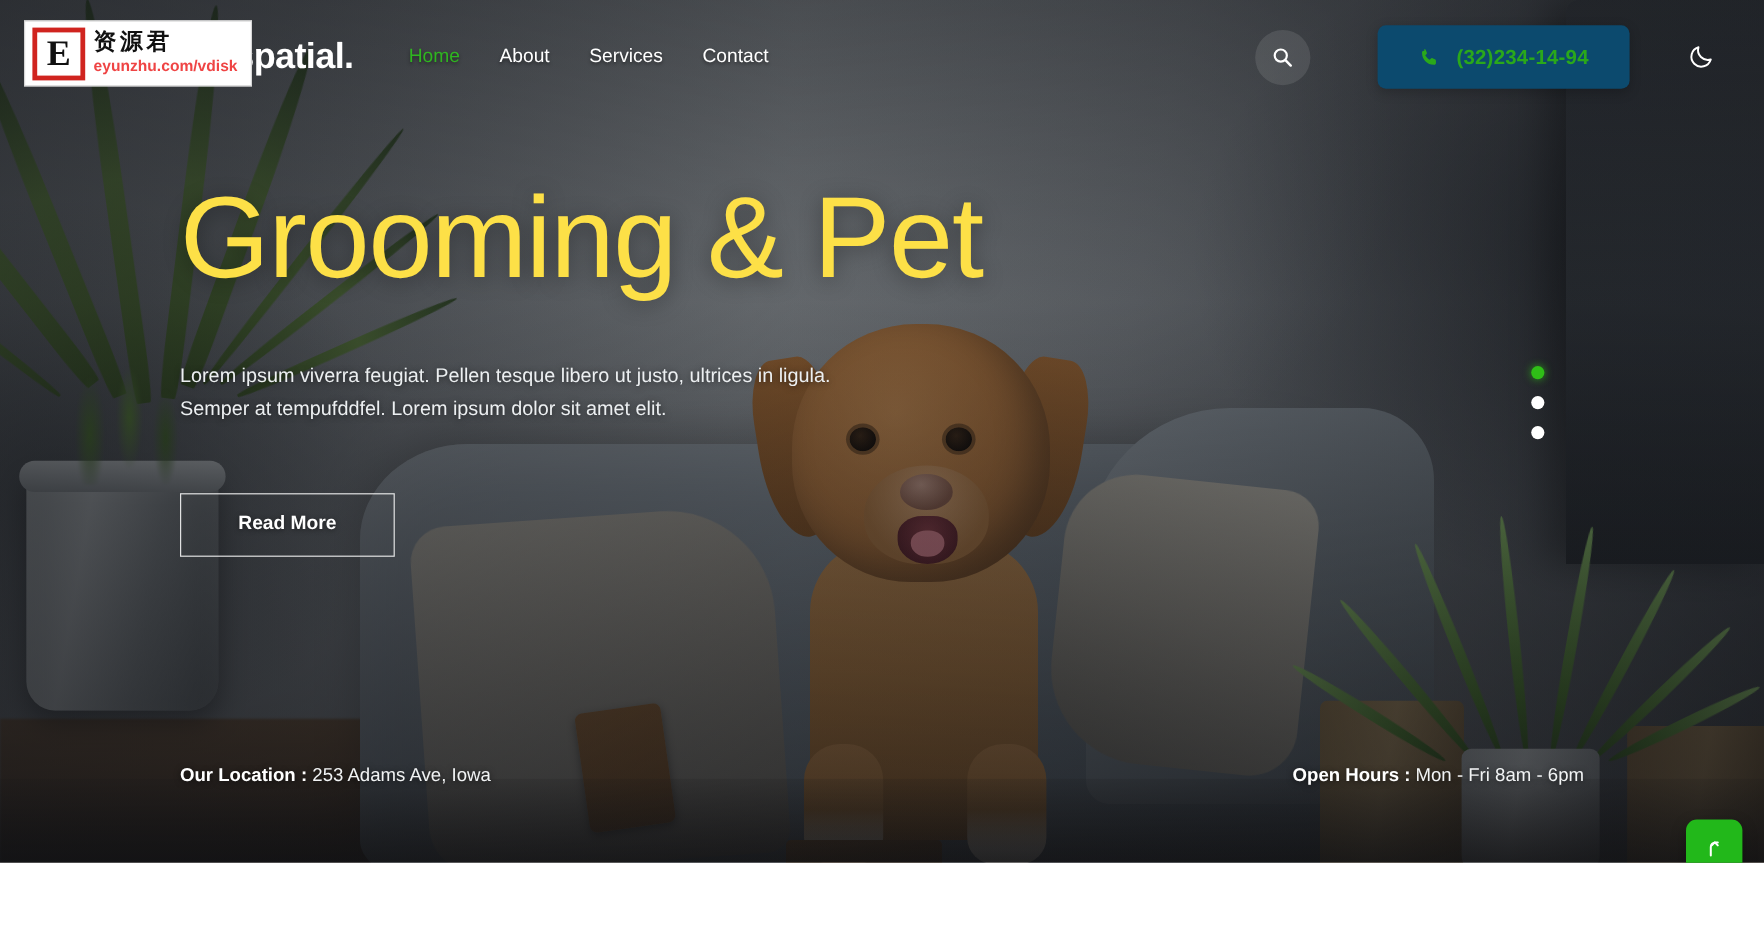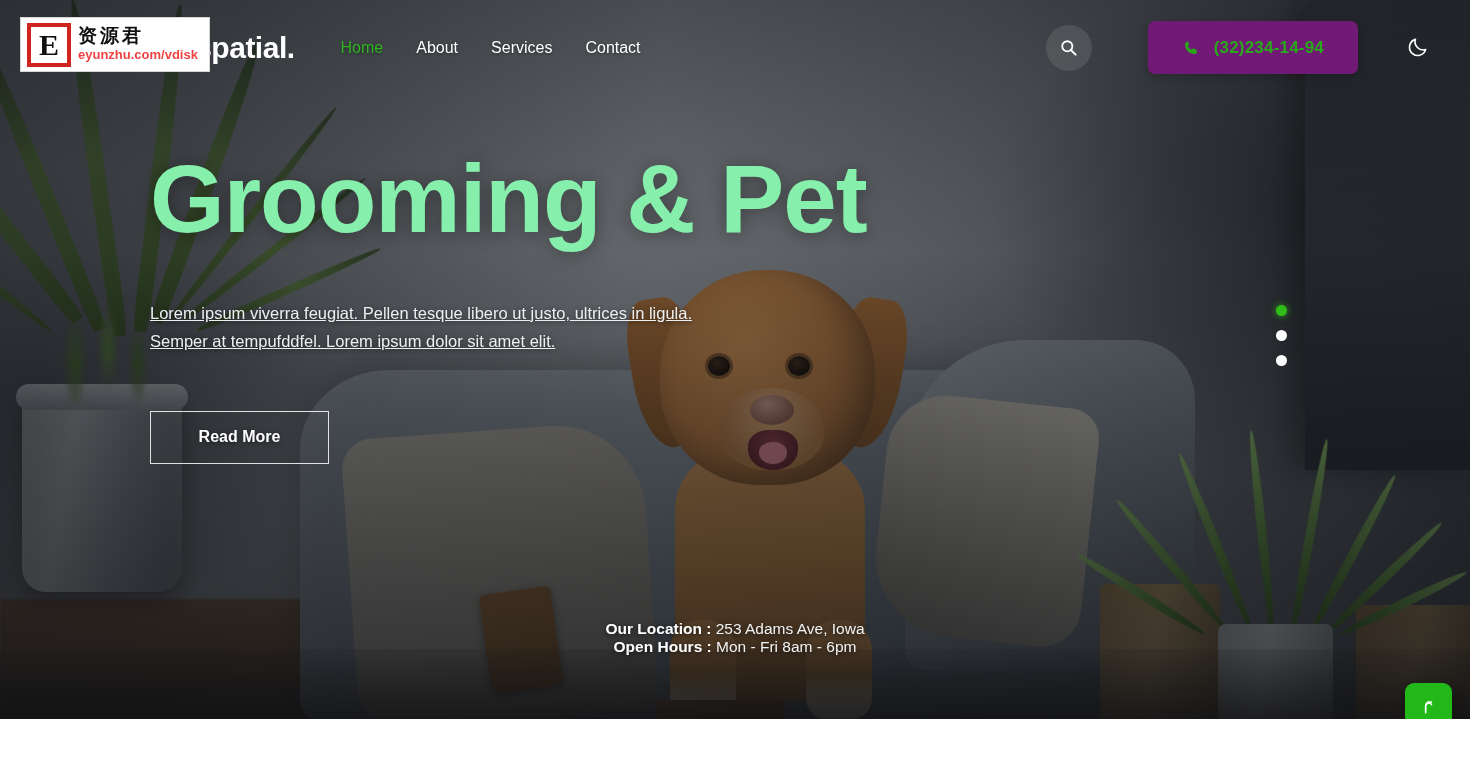--- a/index.html
+++ b/index.html
@@ -248,69 +248,67 @@
   }
   .search-btn {
     width:46px; height:46px; border-radius:50%;
     background:rgba(255,255,255,.10);
     display:flex; align-items:center; justify-content:center;
     cursor:pointer;
   }
   .phone-btn {
     margin-left:56px;
     height:53px;
-    background:#701a75;
+    background:#0c4a6e;
     border-radius:7px;
     display:flex; align-items:center; justify-content:center;
     gap:14px;
     padding:0 34px;
     cursor:pointer;
     box-shadow:0 3px 10px rgba(0,0,0,.2);
   }
   .phone-num { color:#2aa81b; font-size:17px; font-weight:700; letter-spacing:.2px; }
   .mode-btn {
     margin-left:42px;
     width:34px; height:34px;
     display:flex; align-items:center; justify-content:center;
     cursor:pointer;
   }
 
   
   .hero-content {
     position:absolute; left:150px; top:150px; z-index:20; width:900px;
   }
   .hero-title {
-    font-size:96px; line-height:1.02; font-weight:700; color:#86efac;
+    font-size:96px; line-height:1.02; font-weight:400; color:#fde047;
     letter-spacing:-1px;
     text-shadow:0 2px 18px rgba(0,0,0,.35);
   }
   .hero-desc {
     margin-top:51px;
     width:600px;
     font-size:16.5px; line-height:1.72; color:#eceff1;
     text-shadow:0 1px 5px rgba(0,0,0,.5);
-    text-decoration:underline;
   }
   .read-more {
     margin-top:55px;
     display:inline-flex; align-items:center; justify-content:center;
     width:179px; height:53px;
     border:1px solid rgba(255,255,255,.85);
     color:#ffffff; font-size:16px; font-weight:700;
     cursor:pointer; background:transparent;
     text-shadow:0 1px 4px rgba(0,0,0,.5);
   }
 
   
   .hero-info {
     position:absolute; left:150px; right:150px; bottom:63px; z-index:20;
     display:flex; justify-content:space-between; align-items:center;
     font-size:15.5px; color:#ffffff;
     text-shadow:0 1px 5px rgba(0,0,0,.6);
-    flex-direction:column;
   }
   .info-label { font-weight:700; }
   .info-value { font-weight:400; color:#f1f3f4; }
 
   
   .slider-dots {
     position:absolute; right:183px; top:305px; z-index:25;
     display:flex; flex-direction:column; gap:14px; align-items:center;
   }
   .dot {

